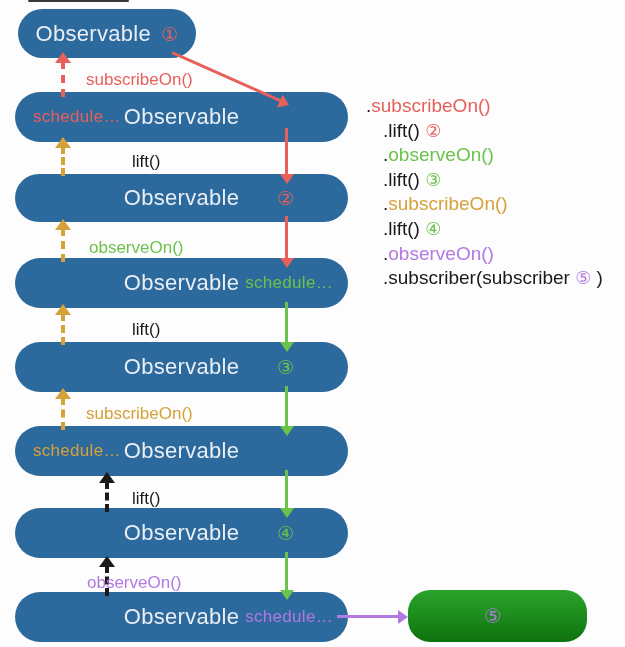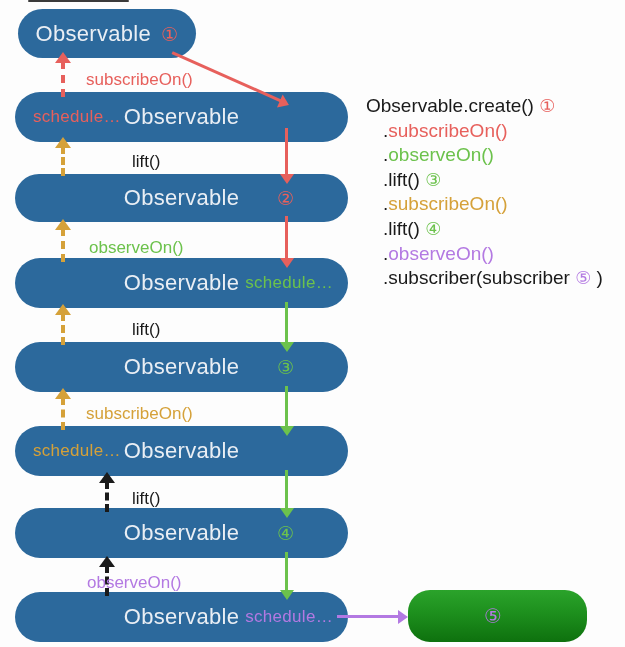--- a/index.html
+++ b/index.html
@@ -191,22 +191,22 @@
 
   <span class="lbl" style="left:86px;top:70px" data-color="red">subscribeOn()</span>
   <span class="lbl" style="left:88px;top:152px" data-color="black">lift()</span>
   <span class="lbl" style="left:89px;top:238px" data-color="green">observeOn()</span>
   <span class="lbl" style="left:88px;top:320px" data-color="black">lift()</span>
   <span class="lbl" style="left:86px;top:404px" data-color="orange">subscribeOn()</span>
   <span class="lbl" style="left:88px;top:489px" data-color="black">lift()</span>
   <span class="lbl" style="left:87px;top:573px" data-color="purple">observeOn()</span>
 
   <div class="code">
-    <div class="ln"><span>Observable.create() </span><span class="circ" data-color="red">①</span><span></span></div>
     <div class="ln"><span>.</span><span data-color="red">subscribeOn()</span><span></span></div>
+    <div class="ln"><span>.lift() </span><span class="circ" data-color="red">②</span><span></span></div>
     <div class="ln"><span>.</span><span data-color="green">observeOn()</span><span></span></div>
     <div class="ln"><span>.lift() </span><span class="circ" data-color="green">③</span><span></span></div>
     <div class="ln"><span>.</span><span data-color="orange">subscribeOn()</span><span></span></div>
     <div class="ln"><span>.lift() </span><span class="circ" data-color="green">④</span><span></span></div>
     <div class="ln"><span>.</span><span data-color="purple">observeOn()</span><span></span></div>
     <div class="ln"><span>.subscriber(subscriber </span><span class="circ" data-color="purple">⑤</span><span> )</span></div>
   </div>
 
   <div class="subscriber">
     <span class="circ" data-color="purple">⑤</span>

